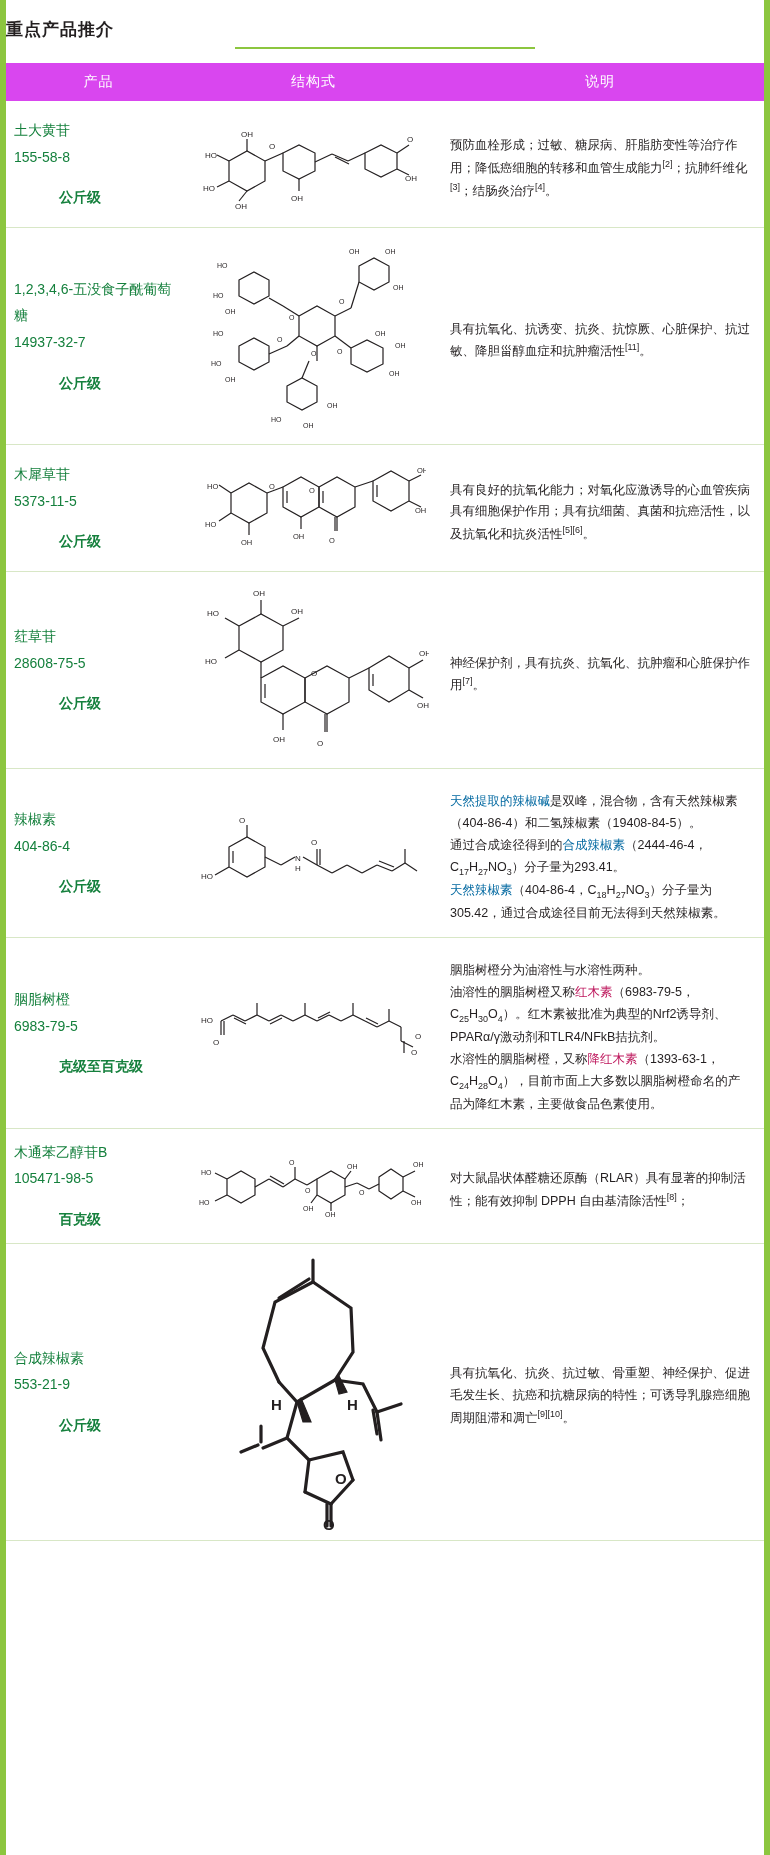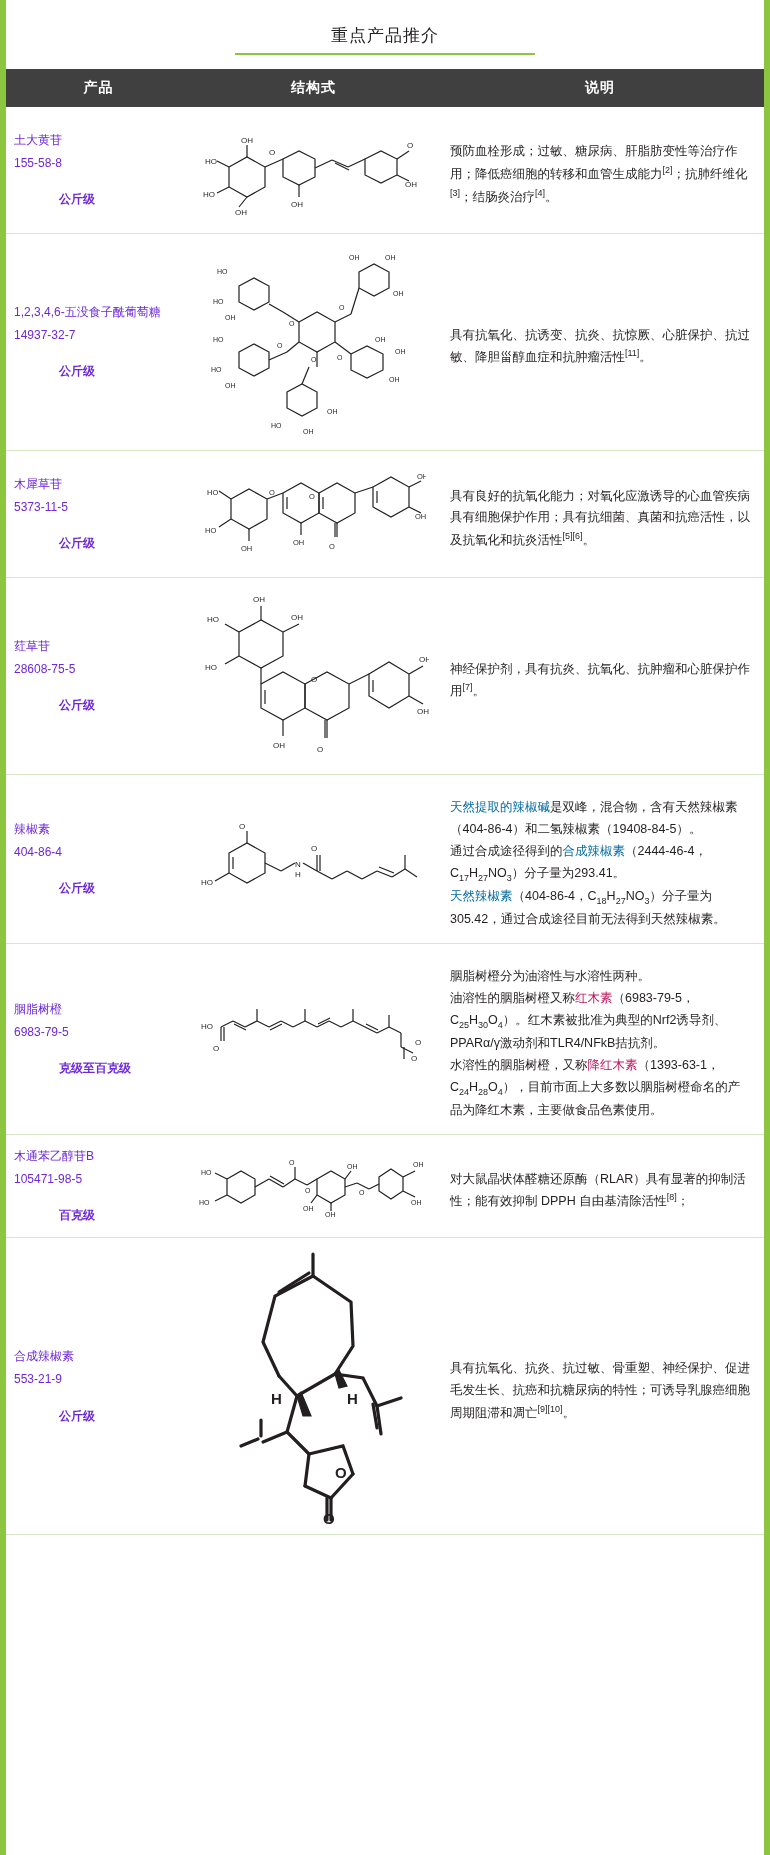--- a/index.html
+++ b/index.html
@@ -14,62 +14,62 @@
   #page {
     width: 770px;
     min-height: 1855px;
     position: relative;
     background: #ffffff;
     box-sizing: border-box;
     border-left: 6px solid #8cc63f;
     border-right: 6px solid #8cc63f;
   }
   .page-title {
-    text-align: center;
+    text-align: left;
     font-size: 17px;
-    font-weight: normal;
+    font-weight: bold;
     color: #231f20;
-    padding-top: 24px;
+    padding-top: 18px;
     padding-bottom: 6px;
     letter-spacing: 1px;
   }
   .title-rule {
     width: 300px;
     height: 2px;
     background: #8cc63f;
     margin: 0 auto 14px auto;
   }
   table.product-table {
     width: 100%;
     border-collapse: collapse;
     table-layout: fixed;
   }
   table.product-table col.c1 { width: 185px; }
   table.product-table col.c2 { width: 245px; }
   table.product-table col.c3 { width: 328px; }
   thead th {
-    background: #404040;
+    background: #d946ef;
     color: #ffffff;
     font-size: 14px;
-    font-weight: bold;
+    font-weight: normal;
     height: 36px;
     text-align: center;
     letter-spacing: 1px;
     border: none;
   }
   tbody td {
     border-bottom: 1px solid #d8e7c6;
     vertical-align: middle;
     padding: 10px 14px;
     box-sizing: border-box;
   }
   td.col-product {
-    font-size: 12px;
+    font-size: 14px;
     line-height: 1.9;
-    color: #6d28d9;
+    color: #15803d;
     padding-left: 8px;
   }
   .prod-name {
     display: block;
   }
   .prod-cas {
     display: block;
   }
   .prod-grade {
     display: block;

